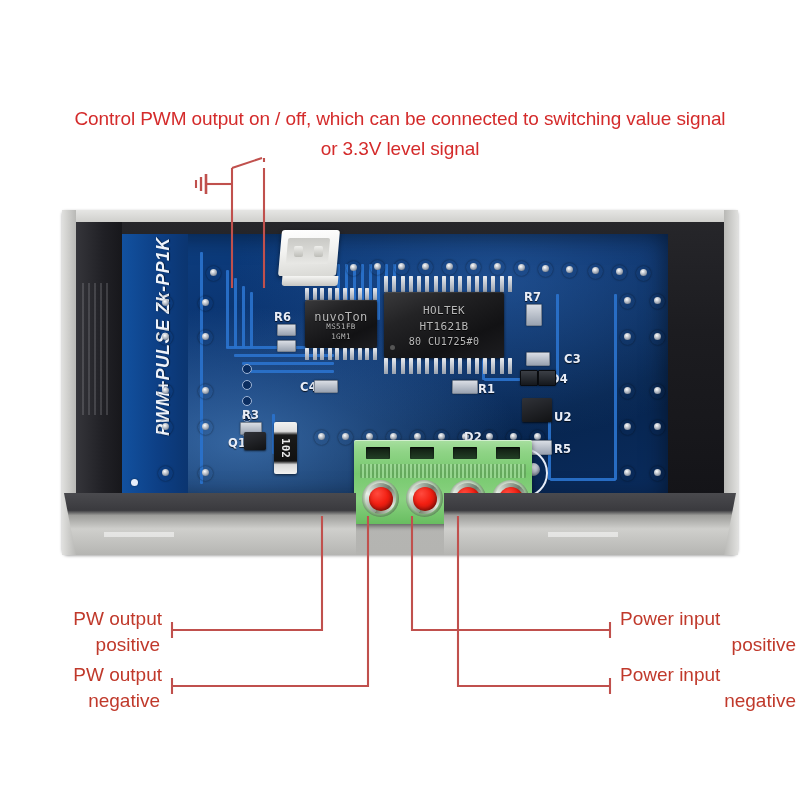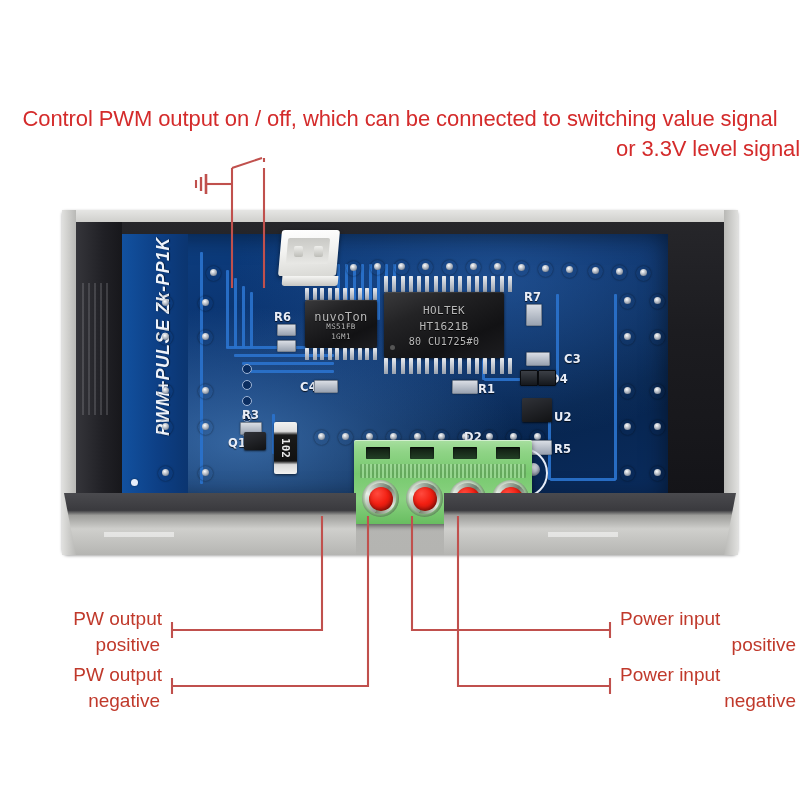--- a/index.html
+++ b/index.html
@@ -11,26 +11,26 @@
     overflow:hidden;
     position:relative;
   }
   #stage{position:absolute;left:0;top:0;width:800px;height:800px;}
 
   
   .caption{
     position:absolute;left:0;top:104px;width:800px;
     text-align:center;
     color:#d42b2b;
-    font-size:22px;
+    font-size:19px;
     line-height:30px;
     font-weight:400;
     letter-spacing:-0.1px;
   }
-  .caption .l2{display:block;text-align:right;}
+  .caption .l2{display:block;}
 
   
   .anno{
     position:absolute;
     color:#c0392b;
     font-size:19px;
     line-height:26px;
     font-weight:400;
     white-space:nowrap;
   }

